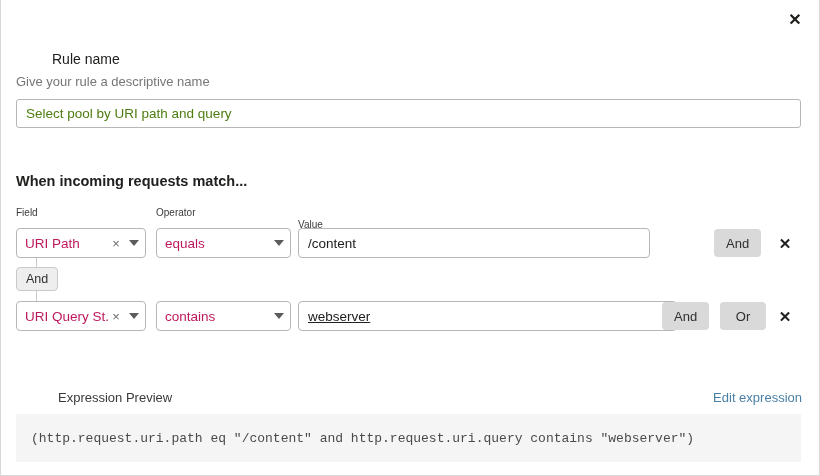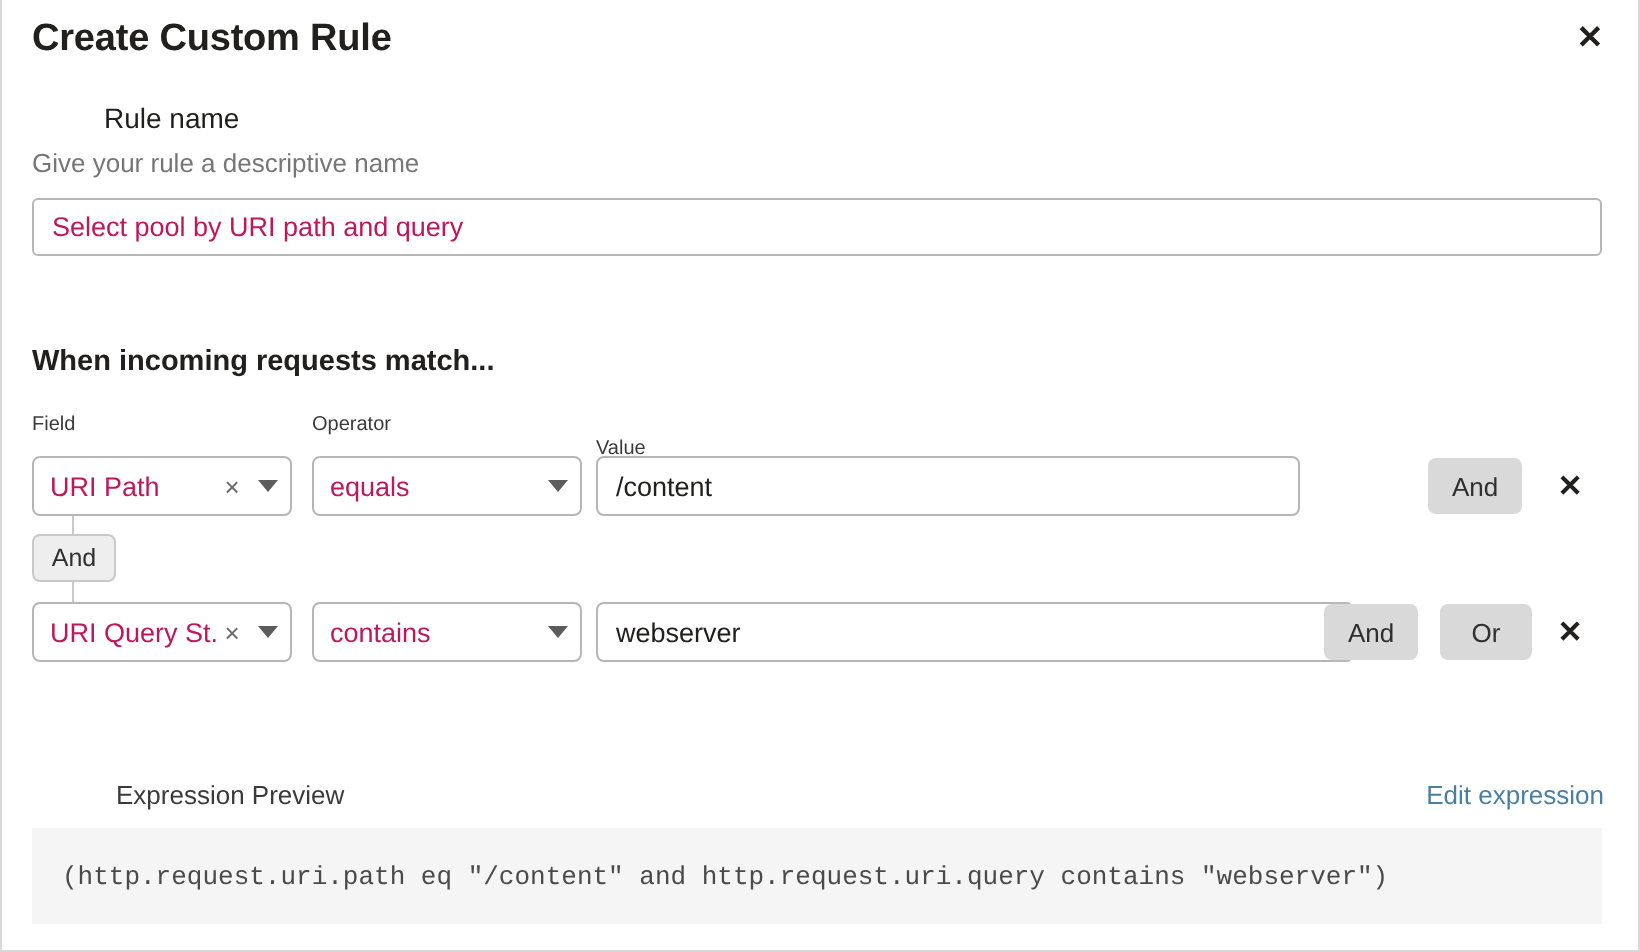--- a/index.html
+++ b/index.html
@@ -73,21 +73,21 @@
     position: absolute;
     left: 15px;
     top: 99px;
     width: 785px;
     height: 29px;
     border: 1px solid #b6b6b6;
     border-radius: 3px;
     padding: 0 9px;
     font-size: 13.5px;
     font-family: "Liberation Sans", sans-serif;
-    color: #be185d;
+    color: #4d7c0f;
     background: #ffffff;
     outline: none;
   }
 
   
   .section-heading {
     position: absolute;
     left: 15px;
     top: 173px;
     font-size: 14.5px;
@@ -162,21 +162,21 @@
     border: 1px solid #b6b6b6;
     border-radius: 4px;
     padding: 0 9px;
     font-size: 13.5px;
     font-family: "Liberation Sans", sans-serif;
     color: #21201f;
     background: #ffffff;
     outline: none;
   }
   .val-input.w1 { width: 352px; }
-  .val-input.w2 { width: 379px; }
+  .val-input.w2 { width: 379px; text-decoration: underline; }
 
   .logic-btn {
     position: absolute;
     height: 28px;
     min-width: 46px;
     padding: 0 12px;
     background: #d9d9d9;
     border: none;
     border-radius: 4px;
     font-family: "Liberation Sans", sans-serif;
@@ -267,21 +267,20 @@
     font-size: 13px;
     color: #4a4a4a;
     white-space: nowrap;
   }
 </style>
 </head>
 <body>
 
 <div class="dialog">
 
-  <div class="dlg-title">Create Custom Rule</div>
   <button class="close-btn">✕</button>
 
   <div class="rule-name-label">Rule name</div>
   <div class="rule-name-help">Give your rule a descriptive name</div>
   <input class="rule-name-input" type="text" value="Select pool by URI path and query" style="">
 
   <div class="section-heading">When incoming requests match...</div>
 
   <div class="col-head field">Field</div>
   <div class="col-head operator">Operator</div>

